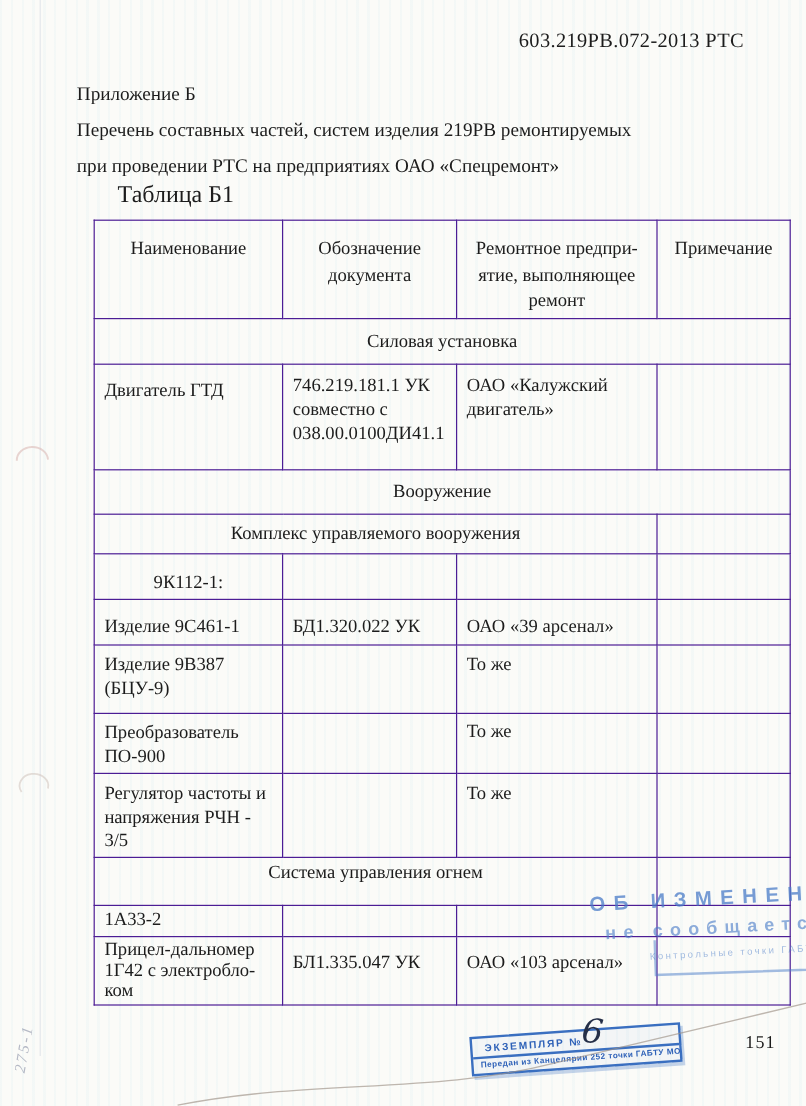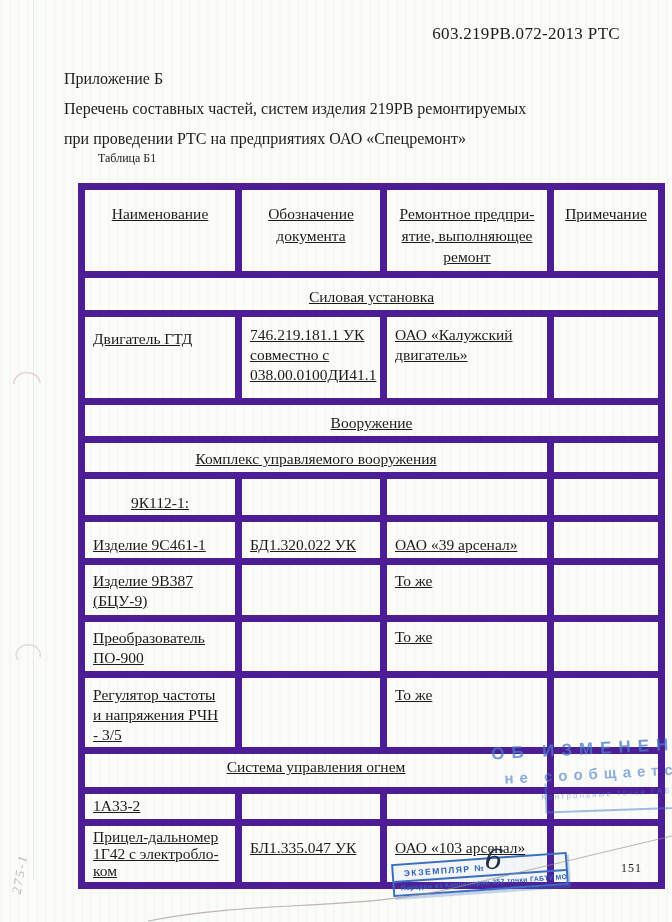--- a/index.html
+++ b/index.html
@@ -25,45 +25,44 @@
   }
   .doc-number{
     position:absolute;top:24px;left:0;width:620px;
     text-align:right;font-size:17px;letter-spacing:.3px;
   }
   .titles{
     position:absolute;top:64px;left:64px;width:596px;
     font-size:16px;line-height:30px;
   }
   .table-caption{
-    position:absolute;top:151px;left:98px;font-size:12px;
+    position:absolute;top:151px;left:98px;font-size:20px;
   }
   .main-table{
     position:absolute;top:183px;left:78px;
     border-collapse:collapse;table-layout:fixed;width:580px;
     font-size:15.5px;
   }
   .main-table td{
-    border:7px solid #4c1d95;
+    border:1px solid #4c1d95;
     vertical-align:top;
     padding:4px 8px 3px 8px;
     line-height:1.28;
     overflow:hidden;
-    text-decoration:underline;
   }
   .main-table td.hdr{text-align:center;padding-top:13px;line-height:1.4;}
   .main-table td.sect{text-align:center;}
   .pt2{padding-top:2px!important;}  .pt3{padding-top:3px!important;}
   .pt5{padding-top:5px!important;}  .pt6{padding-top:6px!important;}
   .pt7{padding-top:7px!important;}  .pt8{padding-top:8px!important;}
   .pt9{padding-top:9px!important;}  .pt12{padding-top:12px!important;}
   .pt13{padding-top:13px!important;} .pt14{padding-top:14px!important;text-align:center;}
   .tight{line-height:1.1!important;}
   .page-number{
-    position:absolute;top:861px;left:621px;font-size:12px;letter-spacing:1px;
+    position:absolute;top:861px;left:621px;font-size:15px;letter-spacing:1px;
   }
   
   .changes-stamp{
     position:absolute;left:492px;top:736px;width:320px;
     transform:rotate(-3deg);
     color:#4a7cc8;
     font-family:"Liberation Sans", sans-serif;
     pointer-events:none;
   }
   .changes-stamp .l1{

